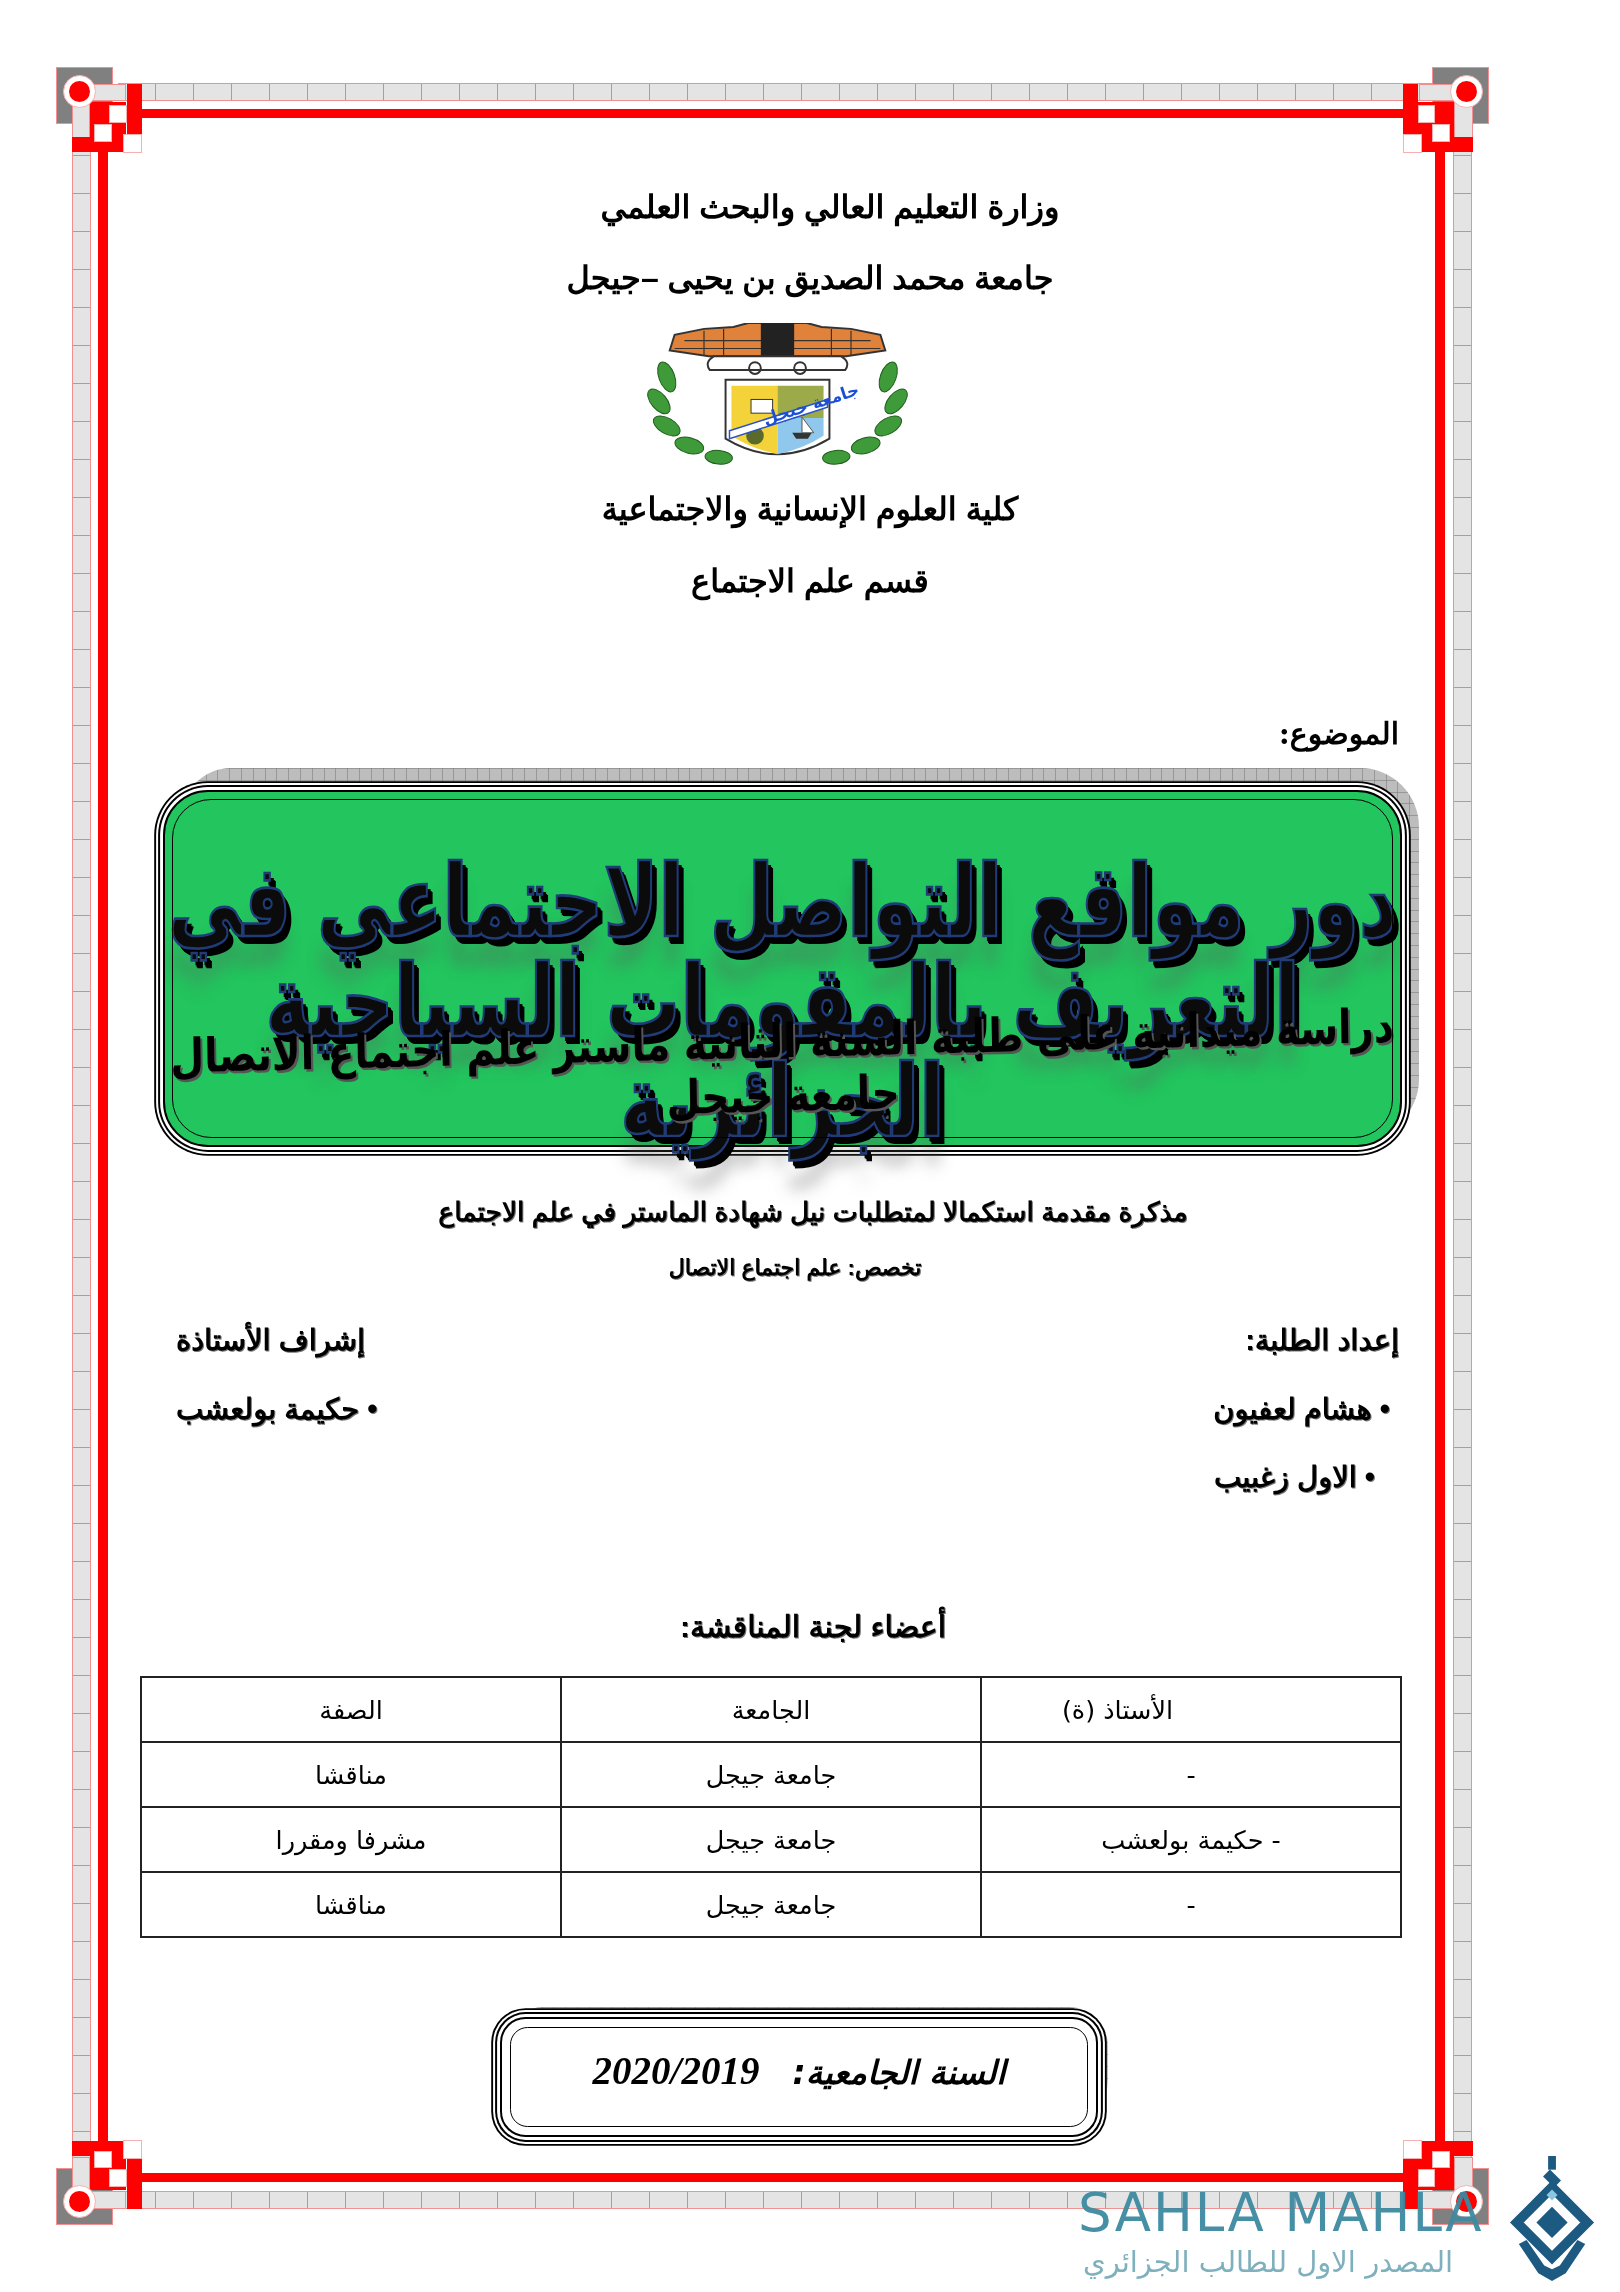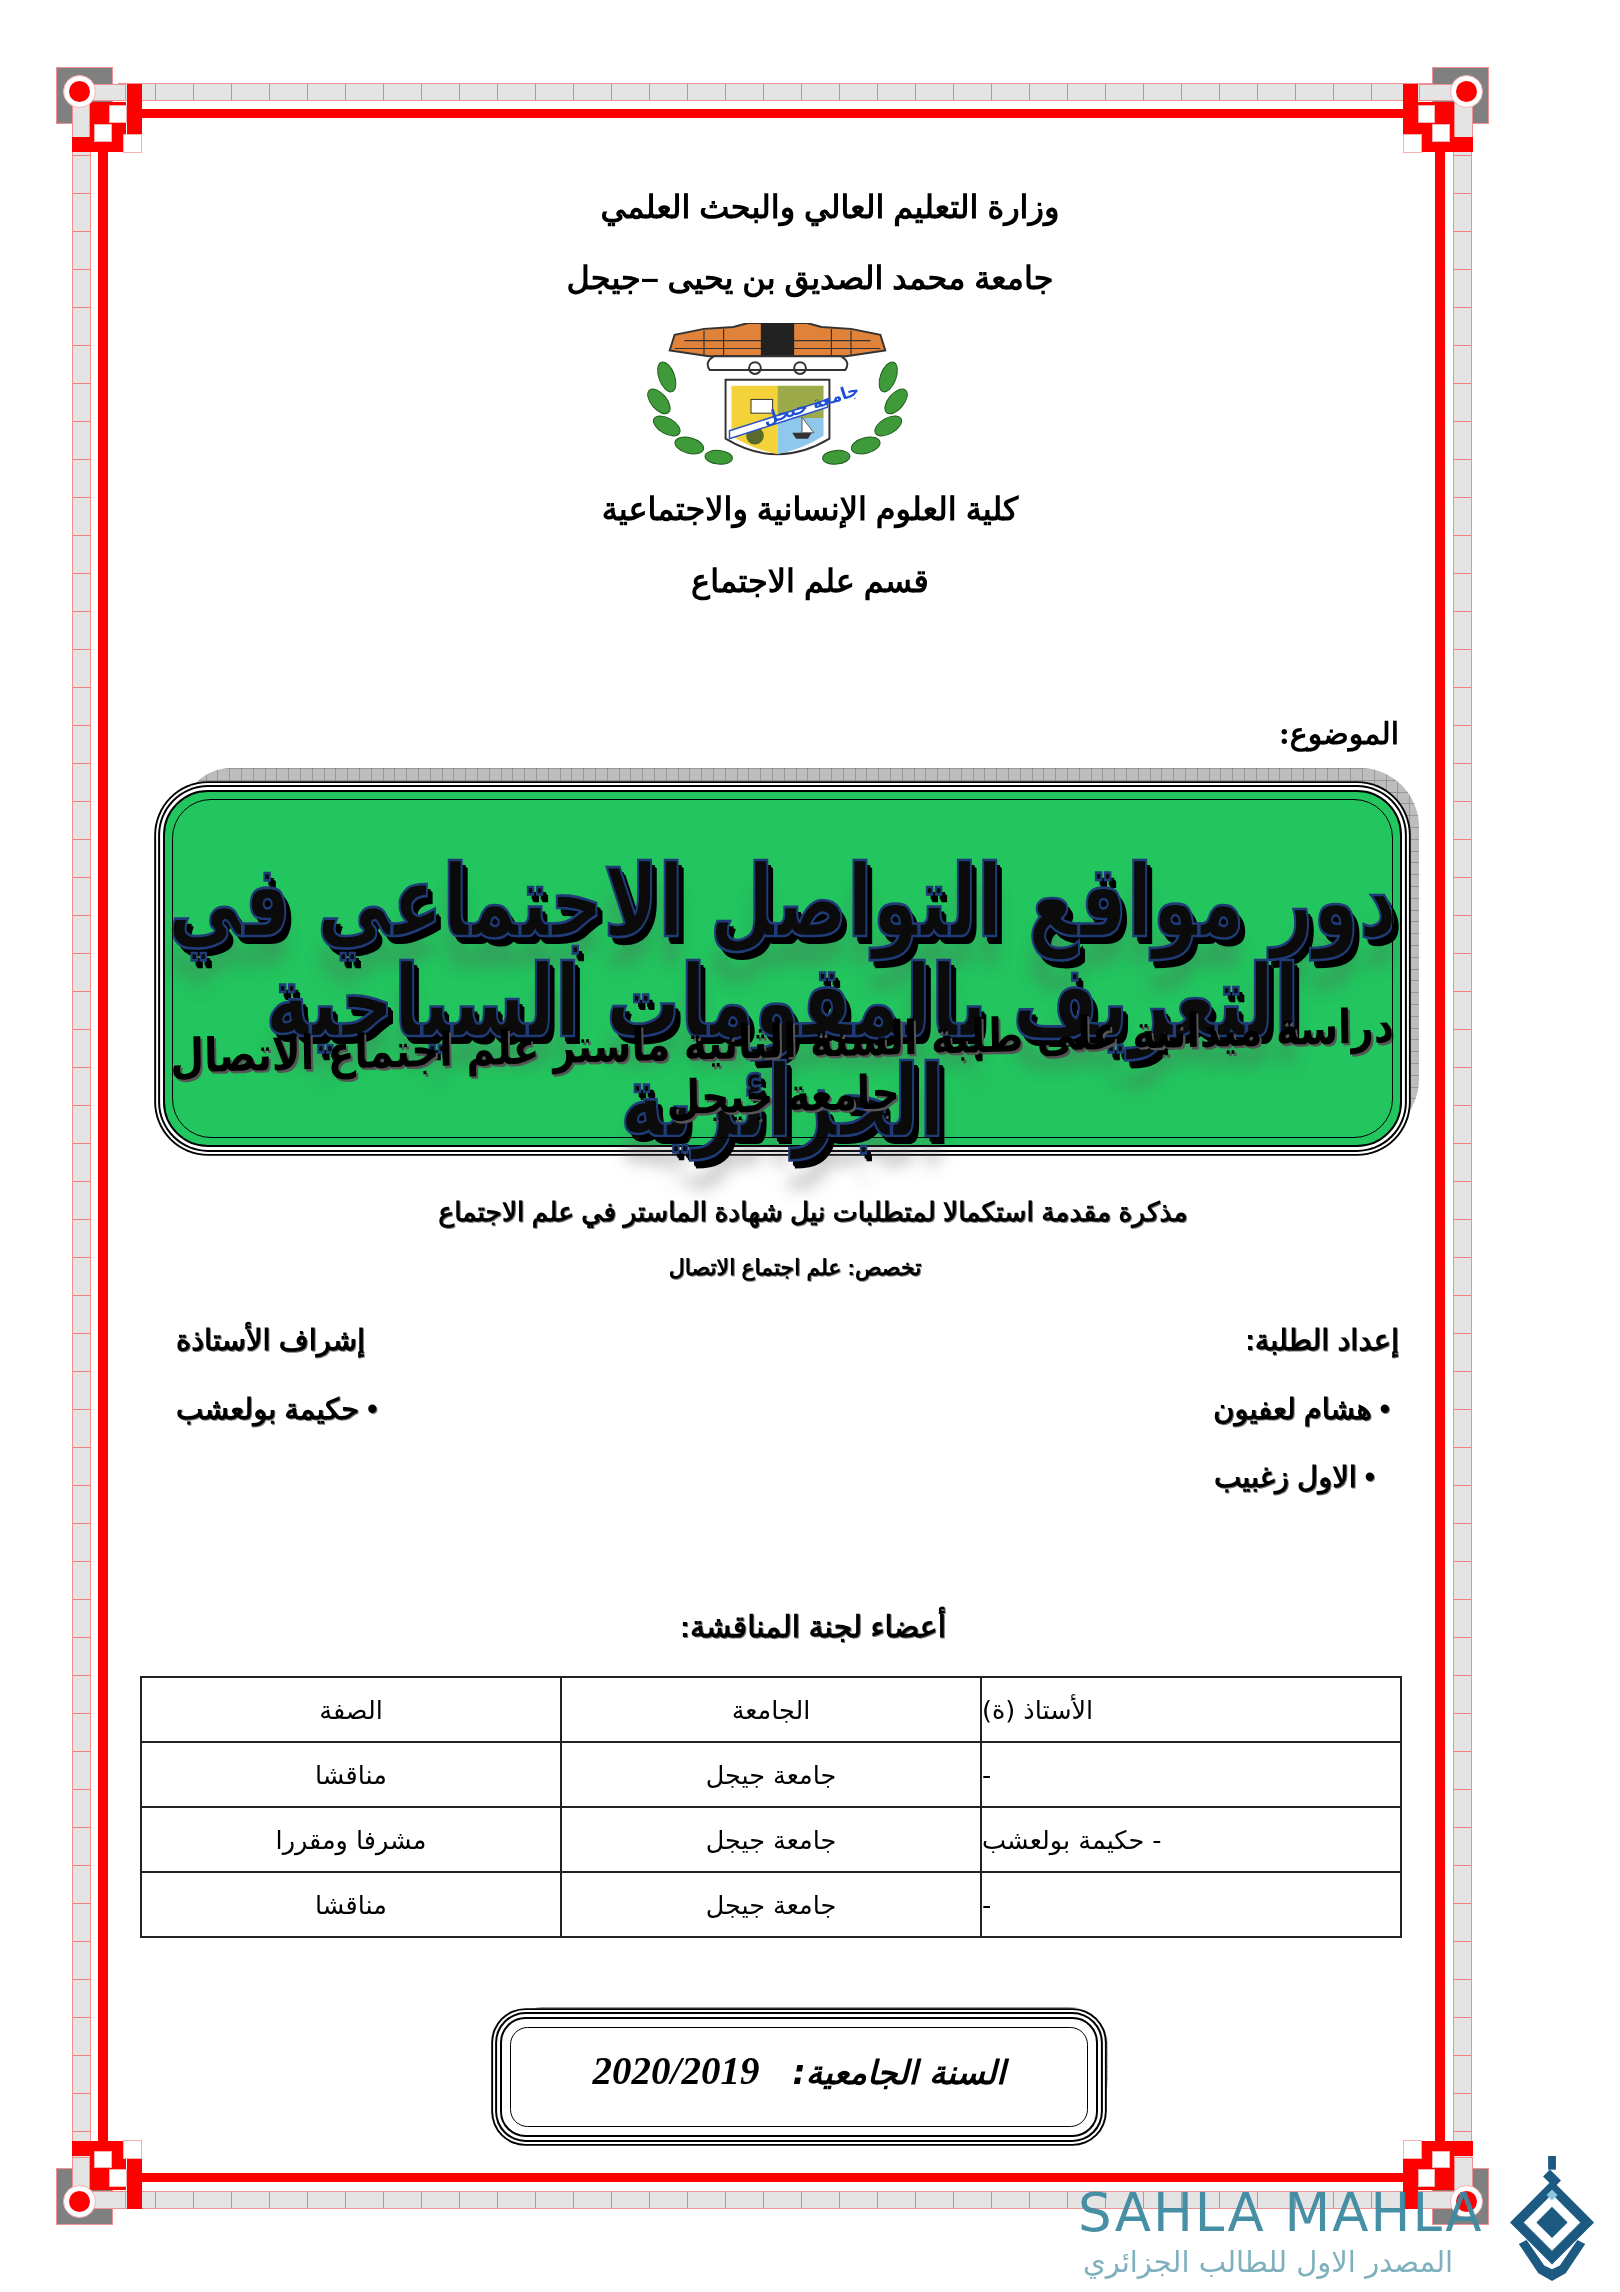--- a/index.html
+++ b/index.html
@@ -65,21 +65,21 @@
   .year-box::after { content:""; position:absolute; inset:7.8px; border:1.5px solid #000; border-radius:17.6px; }
   .year-text { position:absolute; left:0; right:0; top:29px; text-align:center; font-weight:bold;
     font-size:39px; font-family:"Liberation Serif", serif;font-style:italic; }
   .year-text .lbl { font-family:"DejaVu Sans", sans-serif; font-size:33px; }
 
   
   table.committee { position:absolute; left:140px; top:1676px; width:1262px; border-collapse:collapse;
     direction:rtl; font-size:25.5px; }
   table.committee td { border:2px solid #222; height:63px; text-align:center; vertical-align:middle;
     font-family:"DejaVu Sans", sans-serif; padding:0 0; }
-  table.committee td.name { text-align:left; }
+  table.committee td.name { text-align:center; }
   table.committee tr:first-child td { font-weight:normal; }
 
   
   .logo { position:absolute; left:645px; top:323px; width:265px; height:147px; }
 
   
   .wm-latin { position:absolute; left:1078px; top:2182px; font-family:"DejaVu Sans", sans-serif;
     font-size:53px; letter-spacing:2px; color:#3d8aa0; opacity:.95; white-space:nowrap; }
   .wm-ar { position:absolute; left:1083px; top:2245px; font-family:"DejaVu Sans", sans-serif;
     font-size:29px; color:#7fb0bd; white-space:nowrap; direction:rtl; }

